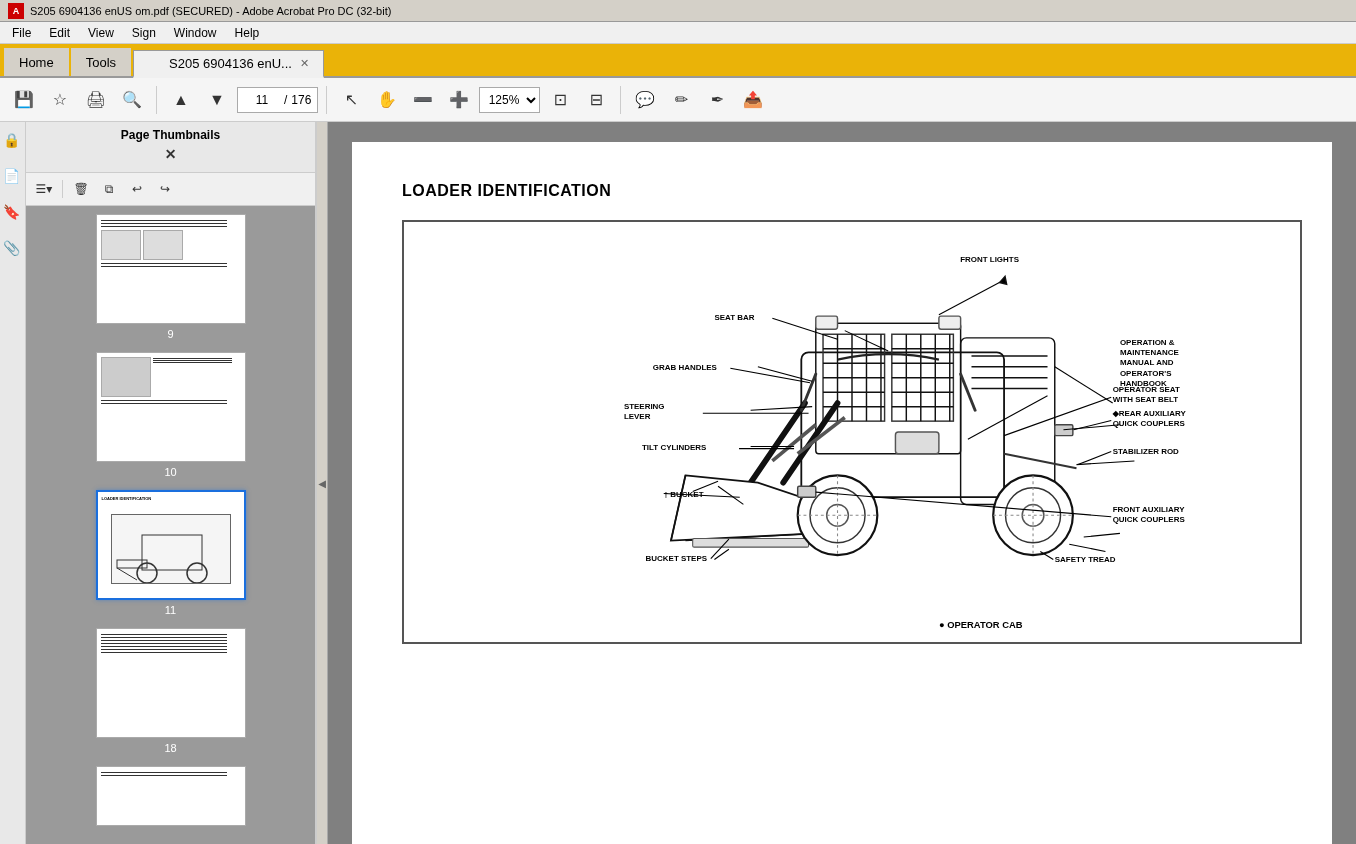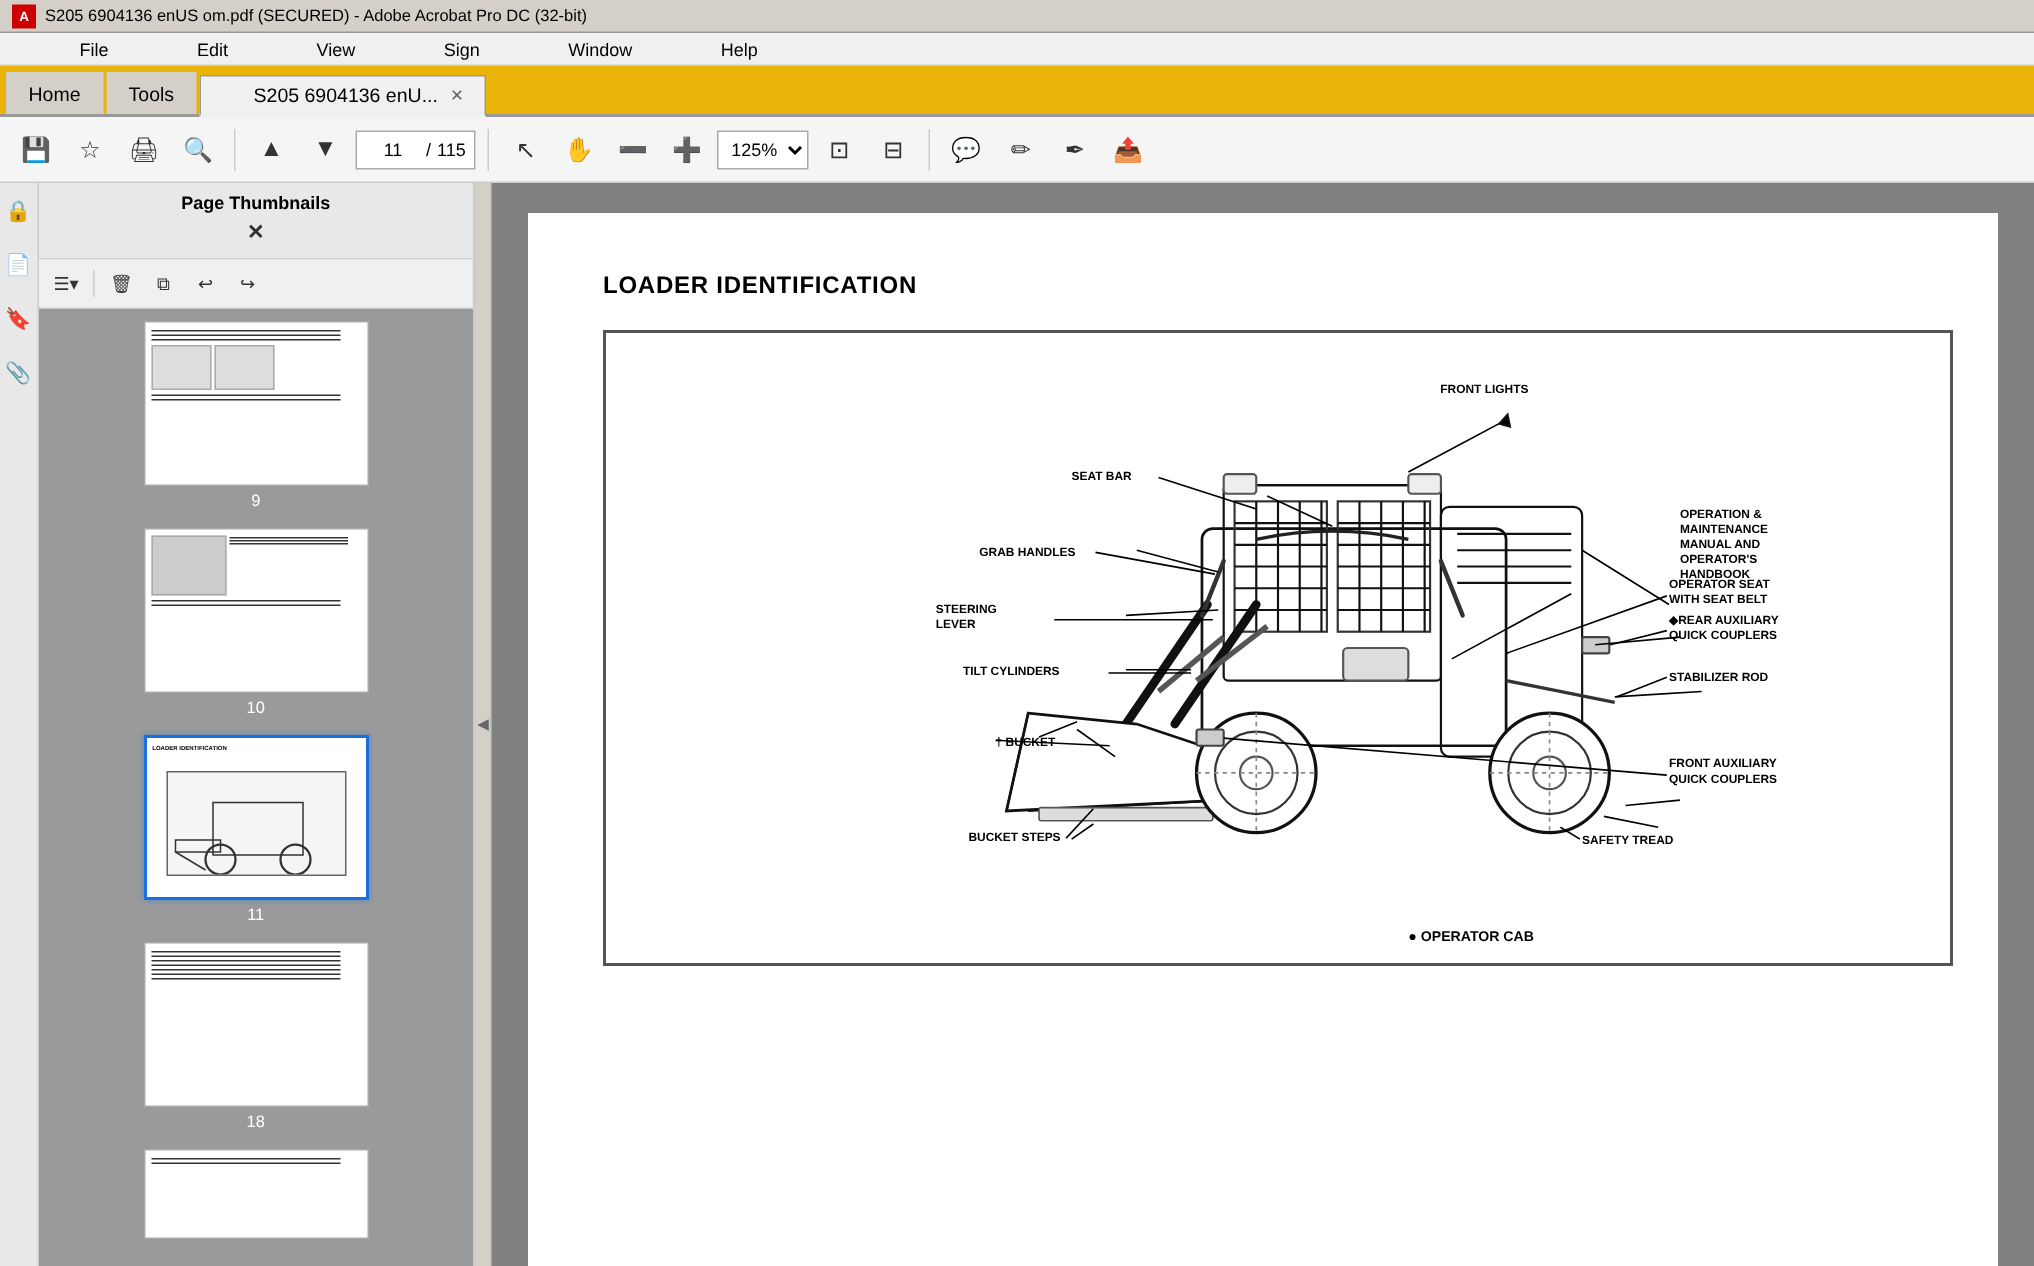--- a/index.html
+++ b/index.html
@@ -28,21 +28,20 @@
       display: flex;
       align-items: center;
       padding: 0 4px;
       border-bottom: 1px solid #ccc;
       font-size: 12px;
       gap: 2px;
     }
     .menu-item {
       padding: 2px 8px;
       cursor: pointer;
-      margin-left: 41px;
     }
 
     
     #tab-bar {
       background: #eab308;
       height: 34px;
       display: flex;
       align-items: flex-end;
       padding: 0 4px;
       border-bottom: 2px solid #999;
@@ -108,20 +107,21 @@
       border: none; outline: none;
       font-size: 12px;
     }
     .zoom-select {
       height: 26px;
       border: 1px solid #aaa;
       background: white;
       padding: 0 4px;
       font-size: 12px;
       cursor: pointer;
+      text-align: right;
     }
 
     
     #main {
       display: flex;
       height: calc(844px - 22px - 22px - 34px - 44px);
     }
 
     
     #sidebar-icons {
@@ -324,21 +324,21 @@
   <div class="toolbar-btn" title="Save">💾</div>
   <div class="toolbar-btn" title="Bookmark">☆</div>
   <div class="toolbar-btn" title="Print">🖨</div>
   <div class="toolbar-btn" title="Search">🔍</div>
   <div class="toolbar-sep"></div>
   <div class="toolbar-btn" title="Previous Page">▲</div>
   <div class="toolbar-btn" title="Next Page">▼</div>
   <div class="page-nav">
     <input class="page-input" type="text" value="11" style="">
     <span>/</span>
-    <span>115</span>
+    <span>176</span>
   </div>
   <div class="toolbar-sep"></div>
   <div class="toolbar-btn" title="Select">↖</div>
   <div class="toolbar-btn" title="Hand Tool">✋</div>
   <div class="toolbar-btn" title="Zoom Out">➖</div>
   <div class="toolbar-btn" title="Zoom In">➕</div>
   <select class="zoom-select">
     <option>50%</option>
     <option>75%</option>
     <option>100%</option>

